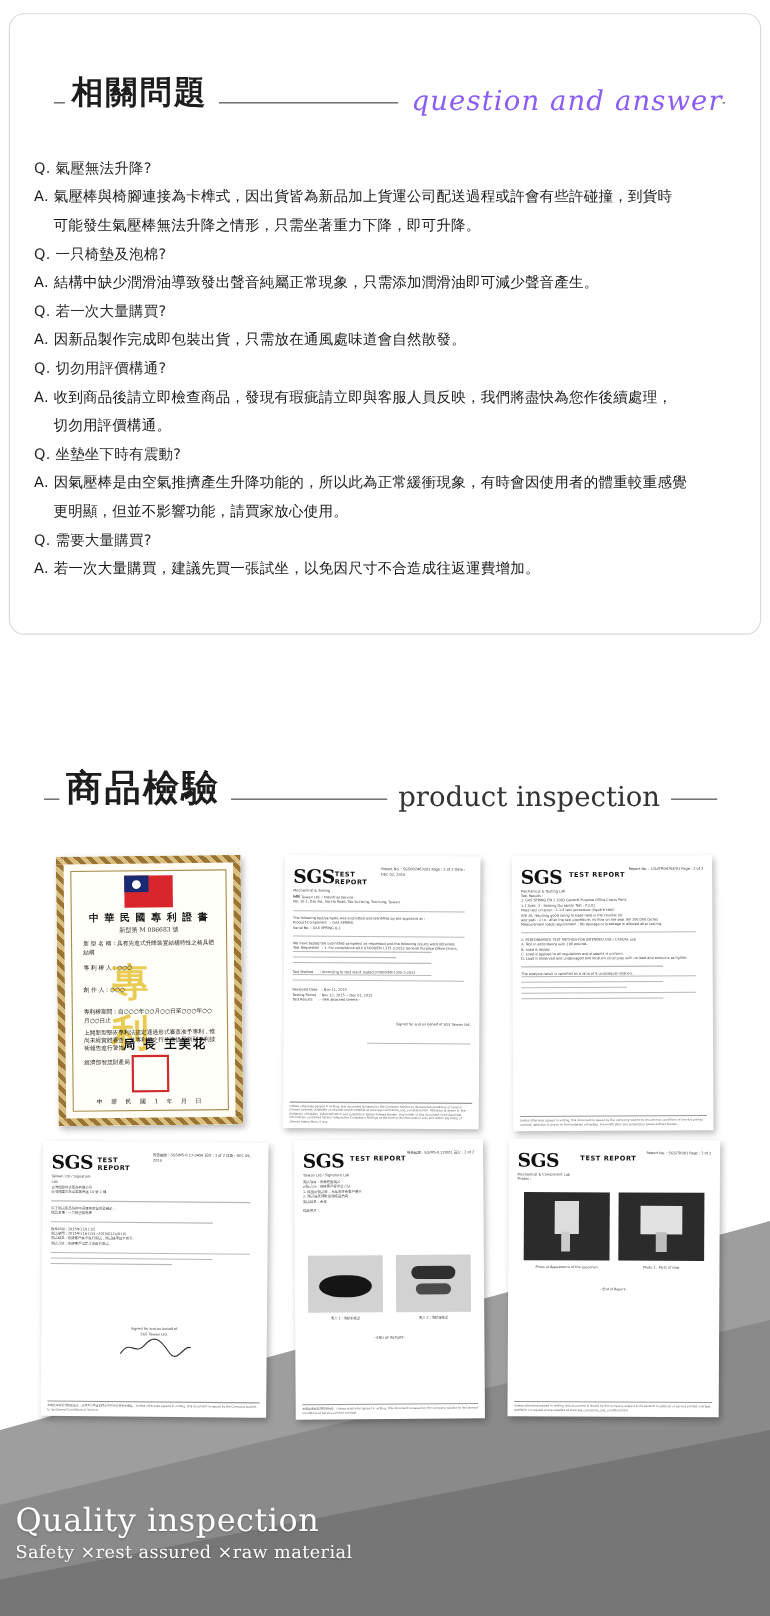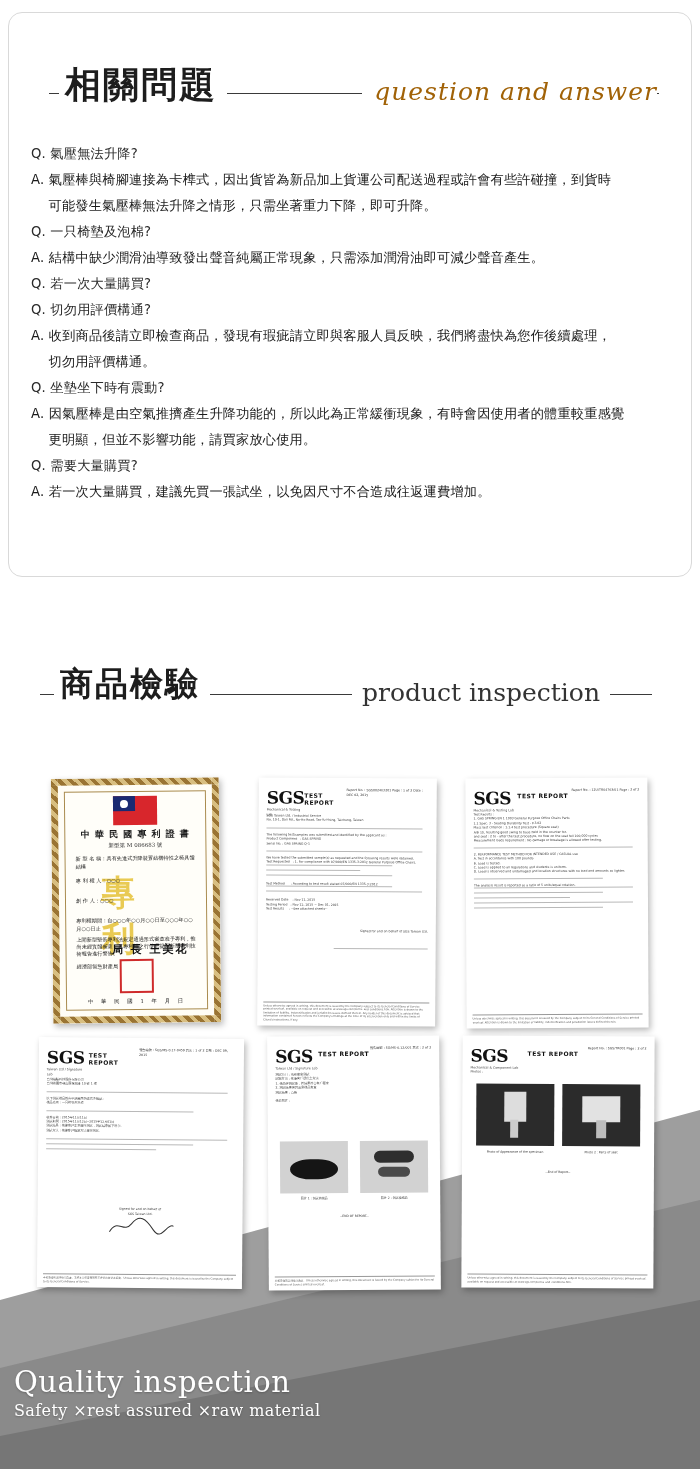--- a/index.html
+++ b/index.html
@@ -36,34 +36,34 @@
     width: 610px; height: 1px;
     background: #3a3a3a;
   }
   .faq-head .zh {
     position: absolute;
     left: 10px; top: 0;
     background: #ffffff;
     padding: 0 10px 0 6px;
     font-family: "DejaVu Serif", serif;
     font-weight: bold;
-    font-size: 36px;
+    font-size: 29px;
     letter-spacing: 2px;
     color: #1d1d1d;
     line-height: 46px;
   }
   .faq-head .en {
     position: absolute;
     right: 2px; top: 16px;
     background: #ffffff;
     padding-left: 12px;
     font-family: "DejaVu Serif", serif;
     font-style: italic;
     font-size: 25px;
-    color: #a16207;
+    color: #8b5cf6;
     letter-spacing: 1px;
   }
   .qa-list {
     position: absolute;
     left: 22px; top: 128px;
     width: 648px;
   }
   .qa-line {
     font-family: "DejaVu Sans", sans-serif;
     font-size: 13.2px;
@@ -71,21 +71,21 @@
     color: #222222;
     white-space: pre-wrap;
     letter-spacing: 0.2px;
   }
   .qa-line.q { color: #2a2a2a; }
   .qa-line.a { color: #1a1a1a; }
 
   
   .insp-head {
     position: absolute;
-    left: 40px; top: 660px;
+    left: 40px; top: 692px;
     width: 612px; height: 60px;
   }
   .insp-head .rule {
     position: absolute;
     left: 0; top: 34px;
     width: 612px; height: 1px;
     background: #3a3a3a;
   }
   .insp-head .zh {
     position: absolute;
@@ -286,20 +286,21 @@
       <div class="en">question and answer</div>
     </div>
 
     <div class="qa-list">
       <div class="qa-line q">Q. 氣壓無法升降?</div>
       <div class="qa-line a">A. 氣壓棒與椅腳連接為卡榫式，因出貨皆為新品加上貨運公司配送過程或許會有些許碰撞，到貨時
     可能發生氣壓棒無法升降之情形，只需坐著重力下降，即可升降。</div>
       <div class="qa-line q">Q. 一只椅墊及泡棉?</div>
       <div class="qa-line a">A. 結構中缺少潤滑油導致發出聲音純屬正常現象，只需添加潤滑油即可減少聲音產生。</div>
       <div class="qa-line q">Q. 若一次大量購買?</div>
+      <div class="qa-line a">A. 因新品製作完成即包裝出貨，只需放在通風處味道會自然散發。</div>
       <div class="qa-line q">Q. 切勿用評價構通?</div>
       <div class="qa-line a">A. 收到商品後請立即檢查商品，發現有瑕疵請立即與客服人員反映，我們將盡快為您作後續處理，
     切勿用評價構通。</div>
       <div class="qa-line q">Q. 坐墊坐下時有震動?</div>
       <div class="qa-line a">A. 因氣壓棒是由空氣推擠產生升降功能的，所以此為正常緩衝現象，有時會因使用者的體重較重感覺
     更明顯，但並不影響功能，請買家放心使用。</div>
       <div class="qa-line q">Q. 需要大量購買?</div>
       <div class="qa-line a">A. 若一次大量購買，建議先買一張試坐，以免因尺寸不合造成往返運費增加。</div>
     </div>
   </div>

